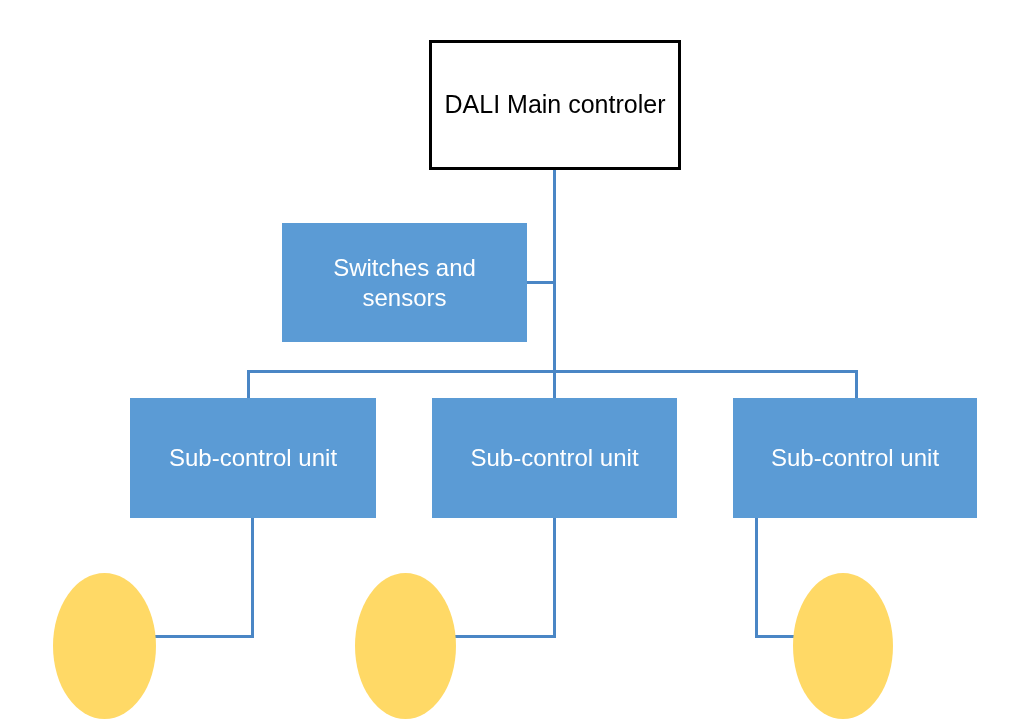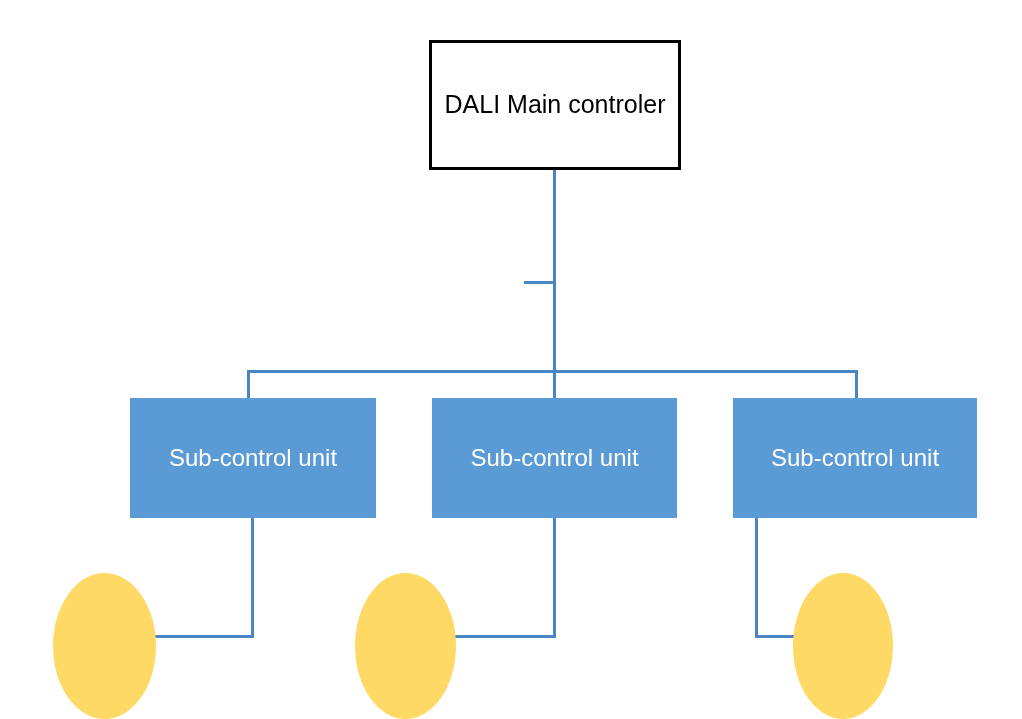--- a/index.html
+++ b/index.html
@@ -79,20 +79,26 @@
   <div class="node node-ellipse" style="left:53px; top:573px; width:103px; height:146px;"></div>
 
   <div class="node node-ellipse" style="left:355px; top:573px; width:101px; height:146px;"></div>
 
   <div class="node node-ellipse" style="left:793px; top:573px; width:100px; height:146px;"></div>
 
   <div class="node node-main" style="left:429px; top:40px; width:252px; height:130px;">
     <span>DALI Main controler</span>
   </div>
 
+  <div class="node node-blue" style="left:282px; top:223px; width:245px; height:119px;">
+    <span>
+      <span>Switches and</span><br>
+      <span>sensors</span>
+    </span>
+  </div>
 
   <div class="node node-blue" style="left:130px; top:398px; width:246px; height:120px;">
     <span>Sub-control unit</span>
   </div>
 
   <div class="node node-blue" style="left:432px; top:398px; width:245px; height:120px;">
     <span>Sub-control unit</span>
   </div>
 
   <div class="node node-blue" style="left:733px; top:398px; width:244px; height:120px;">

